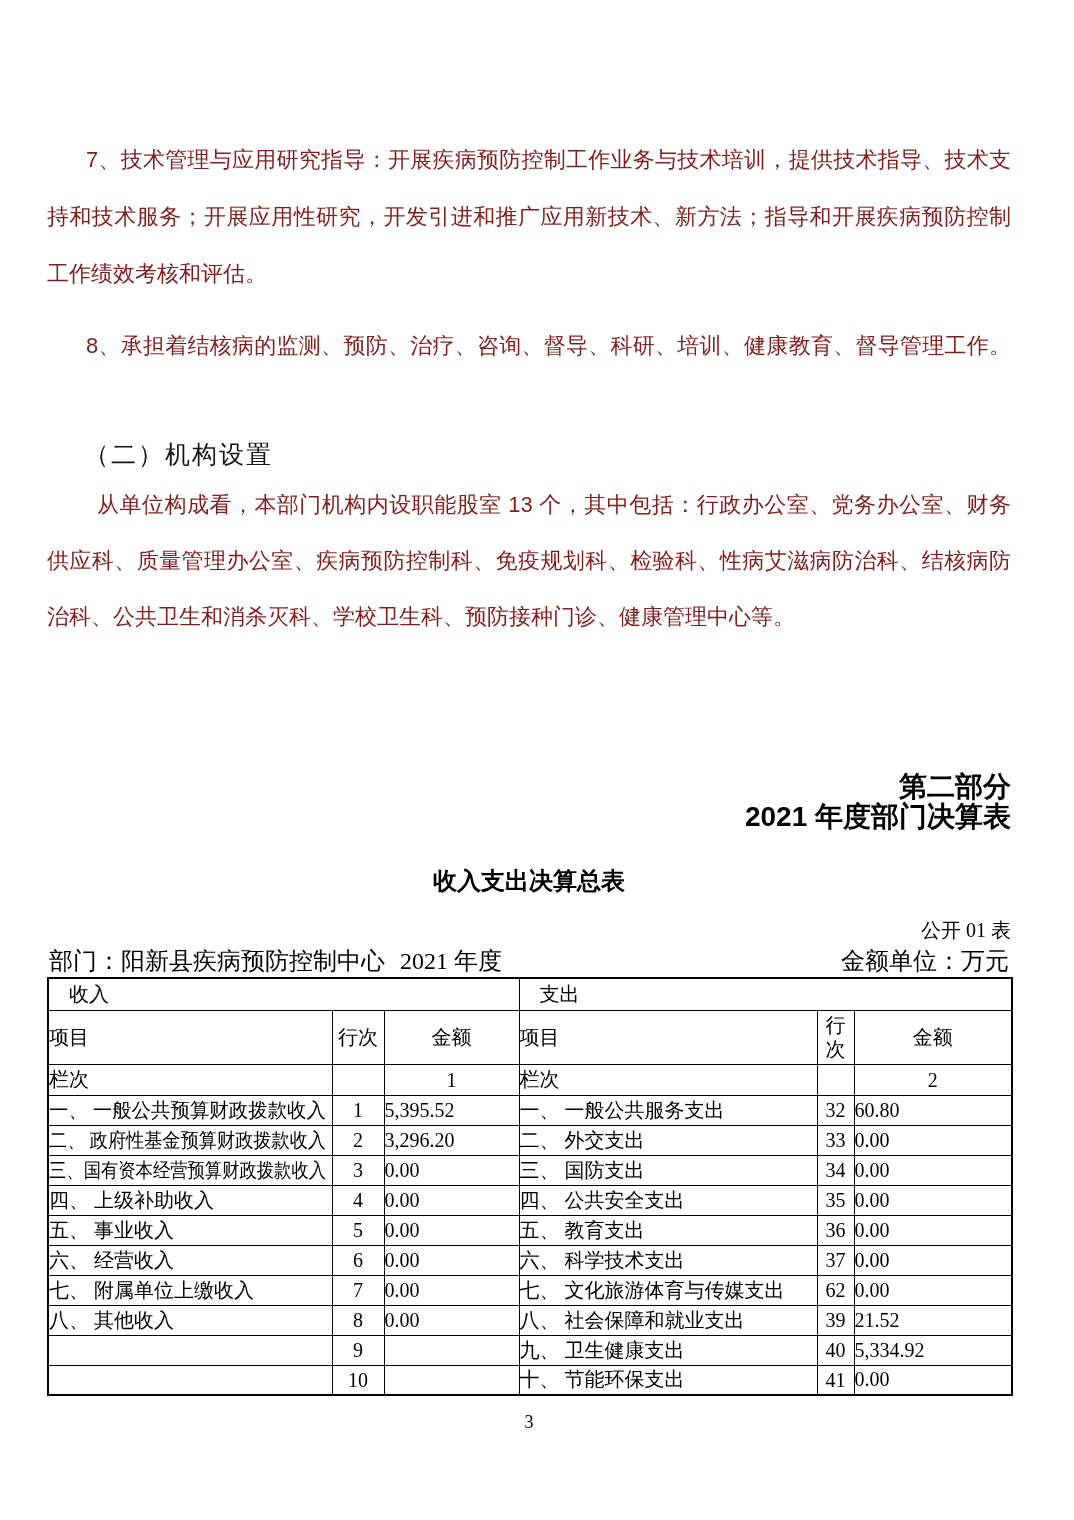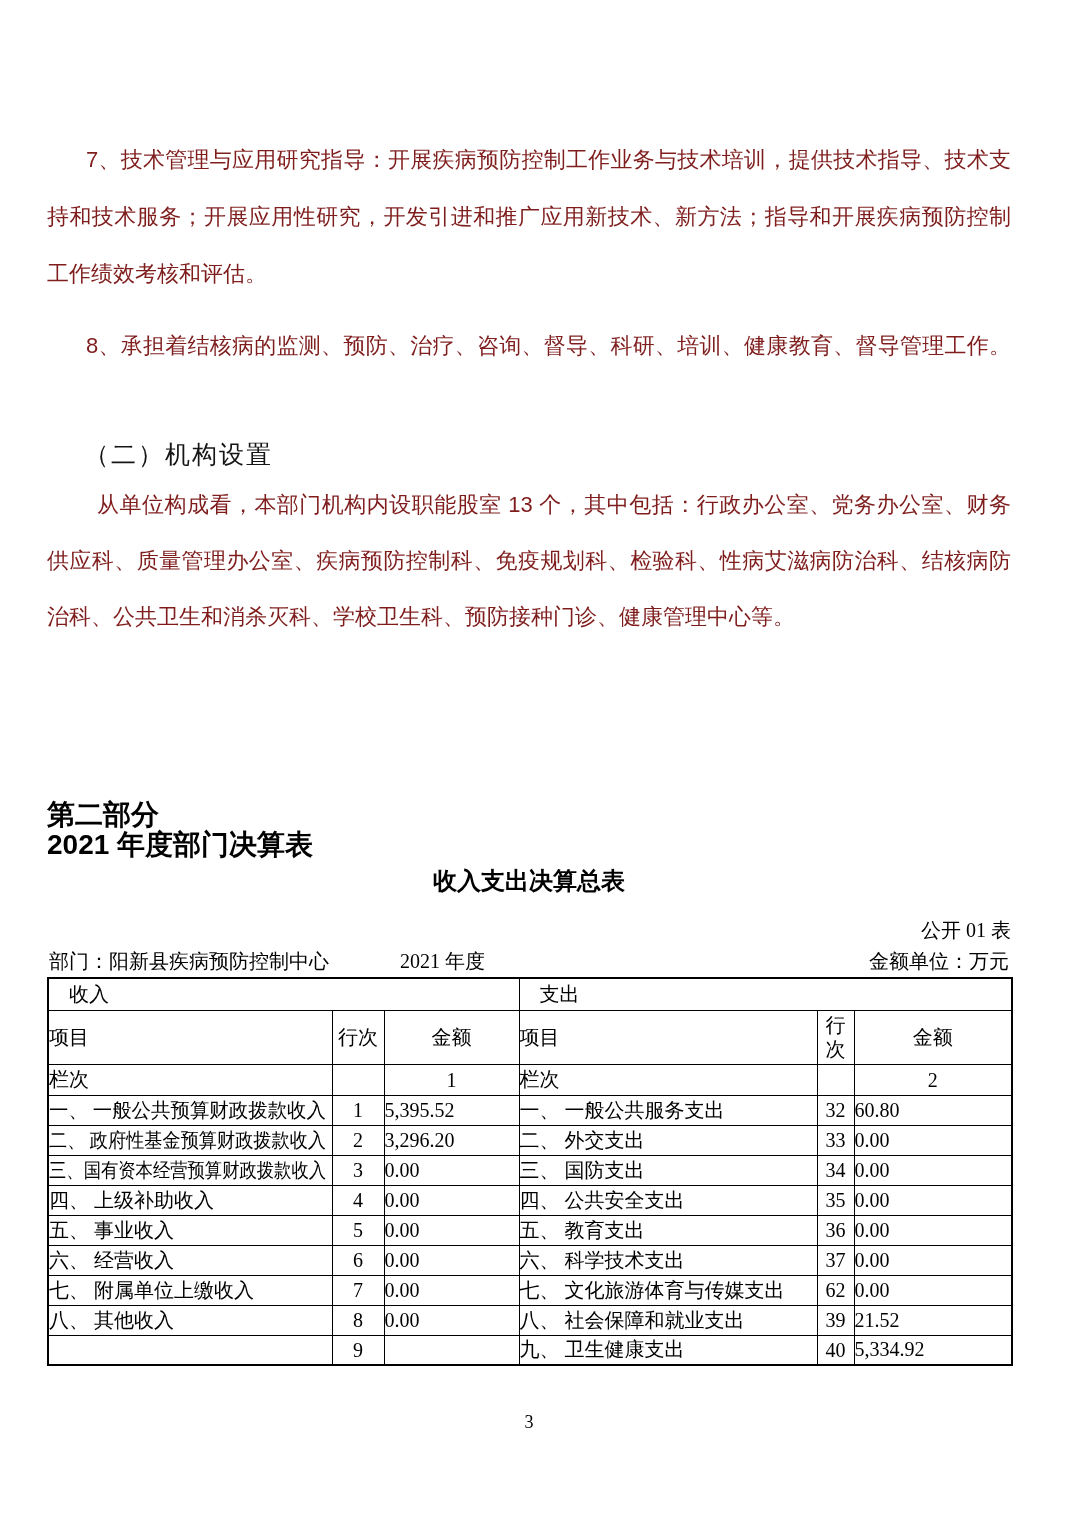--- a/index.html
+++ b/index.html
@@ -27,42 +27,42 @@
   .org-para { top:477px; line-height:56px; text-indent:50px; }
 
   .section-heading {
     position:absolute; left:84px; top:437px;
     font-family:"Liberation Serif", serif;
     font-size:25px; line-height:36px; letter-spacing:2px;
     color:#151515;
   }
 
   .part-title-block {
-    position:absolute; left:47px; top:800px; width:964px;
-    text-align:left;
+    position:absolute; left:47px; top:772px; width:964px;
+    text-align:right;
     font-family:"Liberation Sans", sans-serif;
     font-weight:bold; color:#000;
   }
   .part-title-line { font-size:28px; line-height:30px; }
 
   .table-title {
     position:absolute; left:47px; top:866px; width:964px;
     text-align:center;
     font-family:"Liberation Sans", sans-serif;
     font-weight:bold; font-size:24px; line-height:30px; color:#000;
   }
 
   .public-label {
     position:absolute; left:47px; top:917px; width:964px;
     text-align:right; font-size:20px; line-height:26px; color:#000;
   }
 
   .meta-row {
     position:absolute; left:47px; top:947px; width:964px; height:29px;
-    font-size:20px; line-height:29px; color:#000;
+    font-size:24px; line-height:29px; color:#000;
   }
   .meta-dept { position:absolute; left:2px; }
   .meta-year { position:absolute; left:353px; }
   .meta-unit { position:absolute; right:2px; }
 
   
   table.summary {
     position:absolute; left:47px; top:977px;
     width:964px;
     border-collapse:collapse;
@@ -213,18 +213,26 @@
         <td class="amount">21.52</td>
       </tr>
       <tr class="data">
         <td class="item"><span class="fit"></span></td>
         <td class="center">9</td>
         <td class="amount"></td>
         <td class="item"><span class="fit">九、 卫生健康支出</span></td>
         <td class="center">40</td>
         <td class="amount">5,334.92</td>
       </tr>
+      <tr class="data">
+        <td class="item"><span class="fit"></span></td>
+        <td class="center">10</td>
+        <td class="amount"></td>
+        <td class="item"><span class="fit">十、 节能环保支出</span></td>
+        <td class="center">41</td>
+        <td class="amount">0.00</td>
+      </tr>
     </tbody>
   </table>
 
   <div class="page-num">3</div>
 
 </div>
 
 </body></html>

